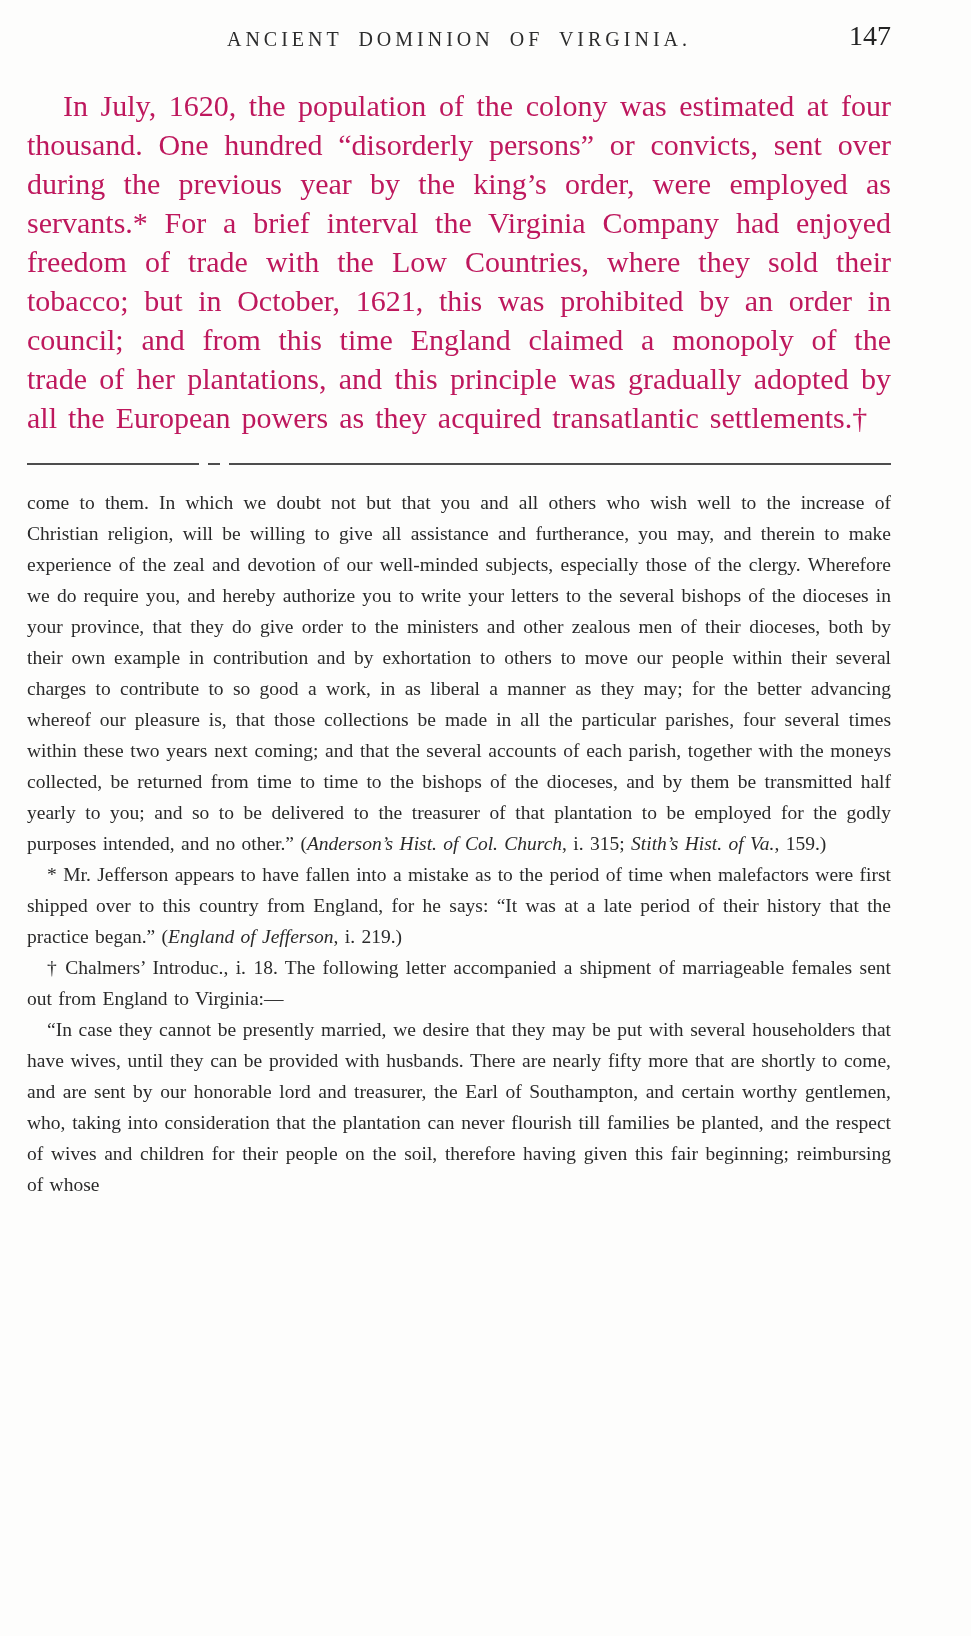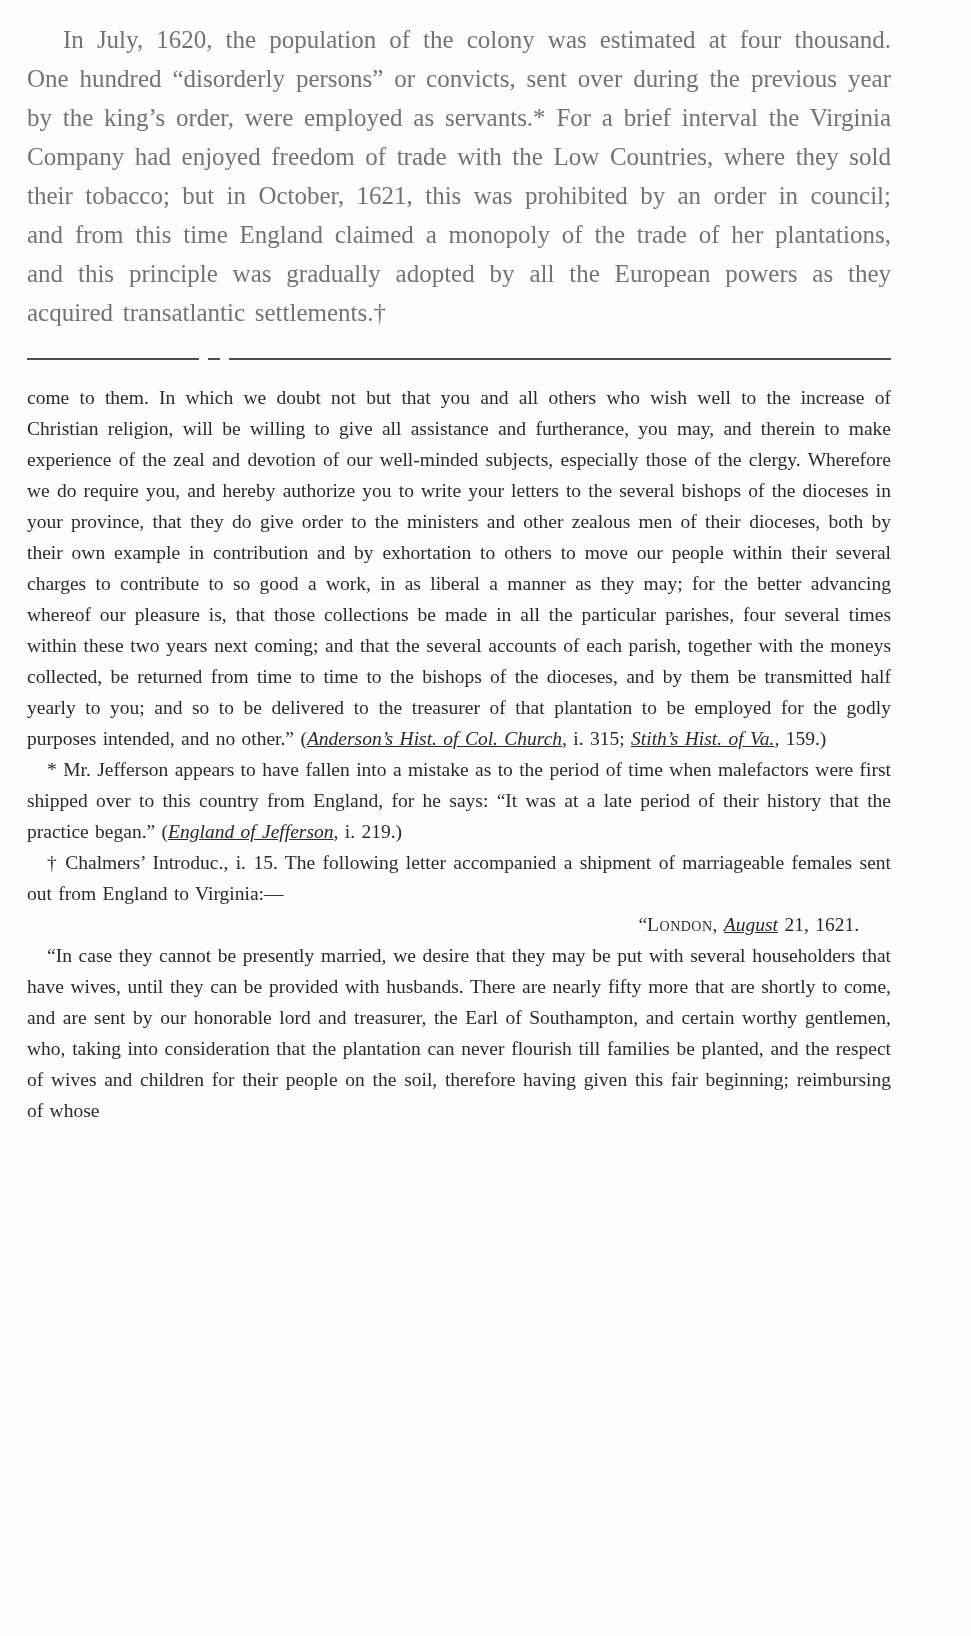--- a/index.html
+++ b/index.html
@@ -28,26 +28,27 @@
     color: #2c2c2c;
   }
   .page-num {
     position: absolute;
     right: 0;
     top: 0;
     font-size: 28px;
     color: #242424;
   }
   .body-text {
-    font-size: 25px;
+    margin-top: 24px;
+    font-size: 30px;
     line-height: 39px;
     text-align: justify;
     text-indent: 36px;
     word-spacing: 3.5px;
-    color: #737373;
+    color: #be185d;
   }
   .footnote-rule {
     margin-top: 26px;
     display: flex;
     align-items: center;
     gap: 9px;
   }
   .seg { height: 0; border-top: 2px solid #4d4d4d; }
   .seg-a { width: 172px; }
   .seg-b { width: 12px; }
@@ -60,38 +61,41 @@
   }
   .fn {
     text-align: justify;
     word-spacing: 1.5px;
   }
   .fn-indent { text-indent: 20px; }
   .dateline {
     text-align: right;
     padding-right: 32px;
   }
-  .italic { font-style: italic; text-decoration: underline; }
+  .italic { font-style: italic; }
   .smallcaps { font-variant: small-caps; letter-spacing: 0.5px; }
 </style>
 </head>
 <body>
 
 <div class="page">
 
+  <div class="running-head">
+    <div class="head-title">ANCIENT DOMINION OF VIRGINIA.</div>
+    <div class="page-num">147</div>
+  </div>
 
   <p class="body-text">In July, 1620, the population of the colony was estimated at four thousand. One hundred “disorderly persons” or convicts, sent over during the previous year by the king’s order, were employed as servants.* For a brief interval the Virginia Company had enjoyed freedom of trade with the Low Countries, where they sold their tobacco; but in October, 1621, this was prohibited by an order in council; and from this time England claimed a monopoly of the trade of her plantations, and this principle was gradually adopted by all the European powers as they acquired transatlantic settlements.†</p>
 
   <div class="footnote-rule">
     <span class="seg seg-a"></span>
     <span class="seg seg-b"></span>
     <span class="seg seg-c"></span>
   </div>
 
   <div class="footnotes">
     <p class="fn"><span>come to them.  In which we doubt not but that you and all others who wish well to the increase of Christian religion, will be willing to give all assistance and furtherance, you may, and therein to make experience of the zeal and devotion of our well-minded subjects, especially those of the clergy.  Wherefore we do require you, and hereby authorize you to write your letters to the several bishops of the dioceses in your province, that they do give order to the ministers and other zealous men of their dioceses, both by their own example in contribution and by exhortation to others to move our people within their several charges to contribute to so good a work, in as liberal a manner as they may; for the better advancing whereof our pleasure is, that those collections be made in all the particular parishes, four several times within these two years next coming; and that the several accounts of each parish, together with the moneys collected, be returned from time to time to the bishops of the dioceses, and by them be transmitted half yearly to you; and so to be delivered to the treasurer of that plantation to be employed for the godly purposes intended, and no other.”  (</span><span class="italic">Anderson’s Hist. of Col. Church</span><span>, i. 315; </span><span class="italic">Stith’s Hist. of Va.</span><span>, 159.)</span></p>
     <p class="fn fn-indent"><span>* Mr. Jefferson appears to have fallen into a mistake as to the period of time when malefactors were first shipped over to this country from England, for he says: “It was at a late period of their history that the practice began.”  (</span><span class="italic">England of Jefferson</span><span>, i. 219.)</span></p>
-    <p class="fn fn-indent"><span>† Chalmers’ Introduc., i. 15.  The following letter accompanied a shipment of marriageable females sent out from England to Virginia:—</span></p>
-    <p class="fn dateline"><span>“</span><span class="smallcaps">London</span><span>, </span><span class="italic">August</span><span> 21, 1621.</span></p>
+    <p class="fn fn-indent"><span>† Chalmers’ Introduc., i. 18.  The following letter accompanied a shipment of marriageable females sent out from England to Virginia:—</span></p>
     <p class="fn fn-indent"><span>“In case they cannot be presently married, we desire that they may be put with several householders that have wives, until they can be provided with husbands.  There are nearly fifty more that are shortly to come, and are sent by our honorable lord and treasurer, the Earl of Southampton, and certain worthy gentlemen, who, taking into consideration that the plantation can never flourish till families be planted, and the respect of wives and children for their people on the soil, therefore having given this fair beginning; reimbursing of whose</span></p>
   </div>
 
 </div>
 
 </body></html>

